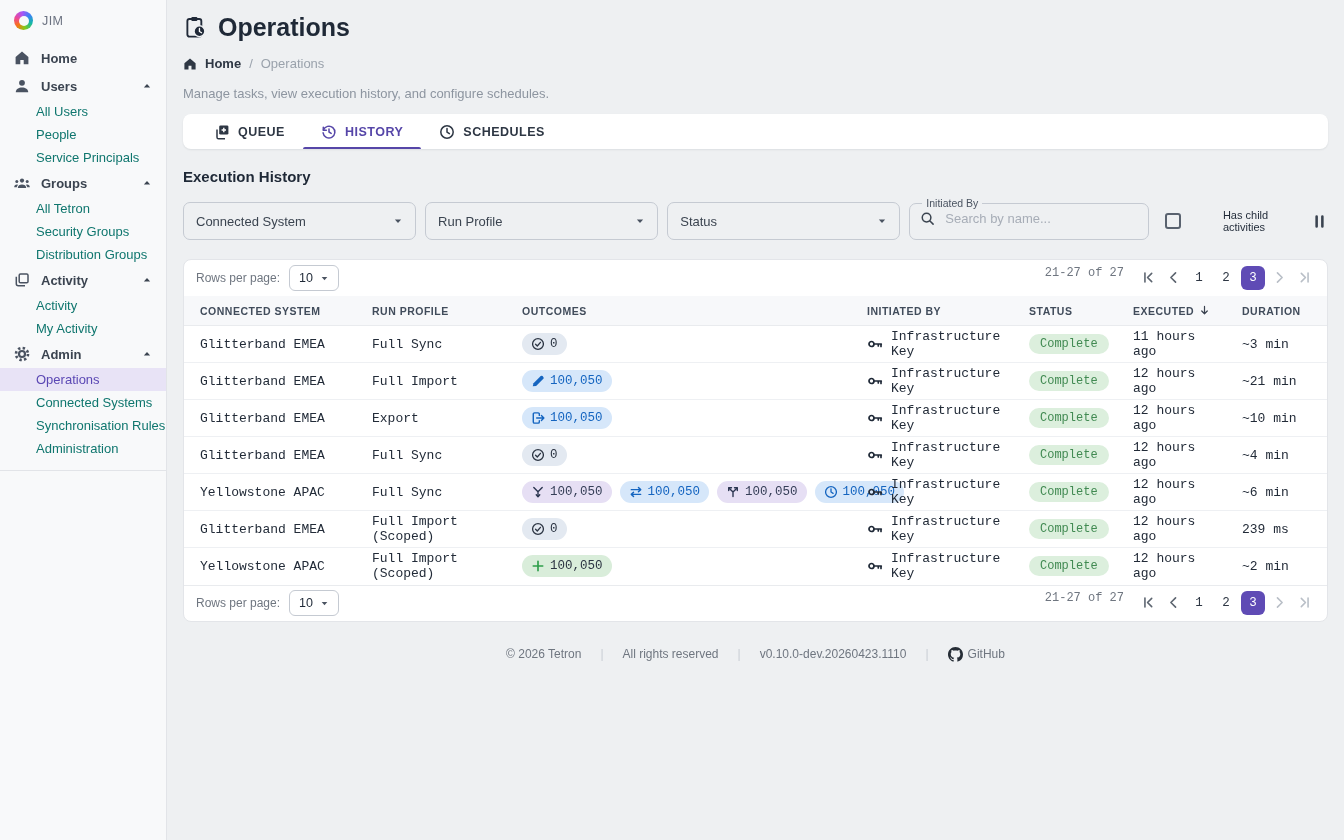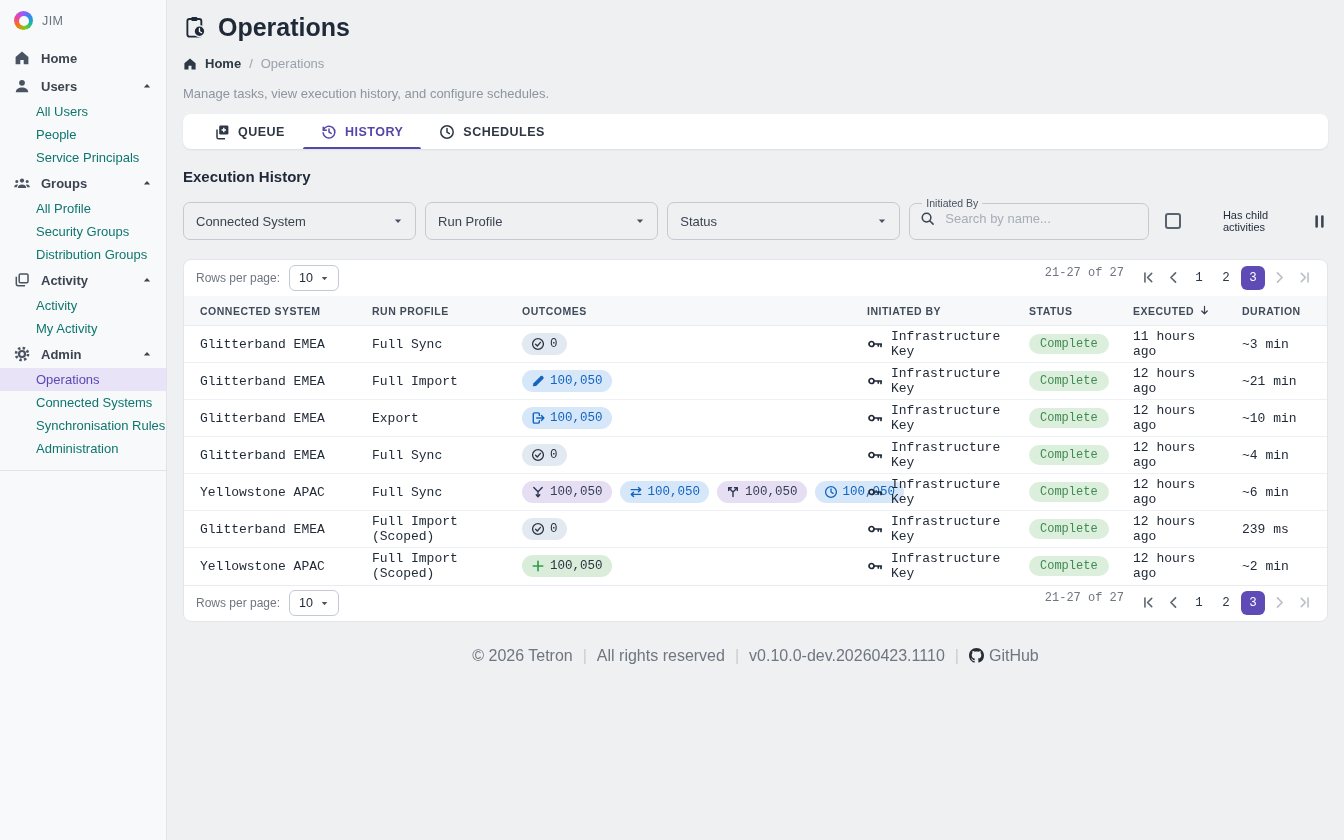--- a/index.html
+++ b/index.html
@@ -106,22 +106,22 @@
   .chip.blue { background:#d6e7fa; color:#1565c0; }
   .chip.purple { background:#e6dff4; color:#363f58; }
   .chip.purple .icon { color:#2b3550; }
   .chip.green { background:#d9edda; color:#2c3543; }
   .chip.green .icon { color:#2e9e4a; }
   .badge { display:inline-block; background:#dcefdd; color:#418a52; font-size:12px;
     padding:3px 11px; border-radius:11px; }
   .initiated { display:flex; align-items:center; gap:8px; }
   .initiated .icon { width:16px; height:16px; color:#1f2937; }
 
-  footer { display:flex; justify-content:center; align-items:center; gap:10px; margin-top:25px;
-    font-size:16px; color:#6f7680; }
+  footer { display:flex; justify-content:center; align-items:center; gap:19px; margin-top:25px;
+    font-size:12px; color:#6f7680; }
   .f-sep { color:#c9cdd4; }
   .gh { display:flex; align-items:center; gap:5px; cursor:pointer; }
   .gh .icon { width:15px; height:15px; color:#262d36; }
 </style>
 </head>
 <body>
 
 <div class="app">
 
   <aside class="sidebar">
@@ -166,21 +166,21 @@
               <path fill="currentColor" d="M15.8 12.2c0-1.7-1.1-2.6-2.6-2.6-.4 0-.9.1-1.3.3.9.8 1.3 1.7 1.3 2.3z"></path>
             </svg>
           </span>
           <span>Groups</span>
           <span class="icon caret">
             <svg viewBox="0 0 16 16">
               <path fill="currentColor" d="M3 10.3h10L8 4.8z"></path>
             </svg>
           </span>
         </div>
-        <div class="nav-child">All Profile</div>
+        <div class="nav-child">All Tetron</div>
         <div class="nav-child">Security Groups</div>
         <div class="nav-child">Distribution Groups</div>
         <div class="nav-item">
           <span class="icon">
             <svg viewBox="0 0 16 16">
               <g fill="none" stroke="currentColor" stroke-width="1.5">
                 <rect x="5.2" y="2" width="8.8" height="8.8" rx="1.3"></rect>
                 <path d="M2.3 4.8v6.9a2 2 0 0 0 2 2H11"></path>
               </g>
             </svg>

